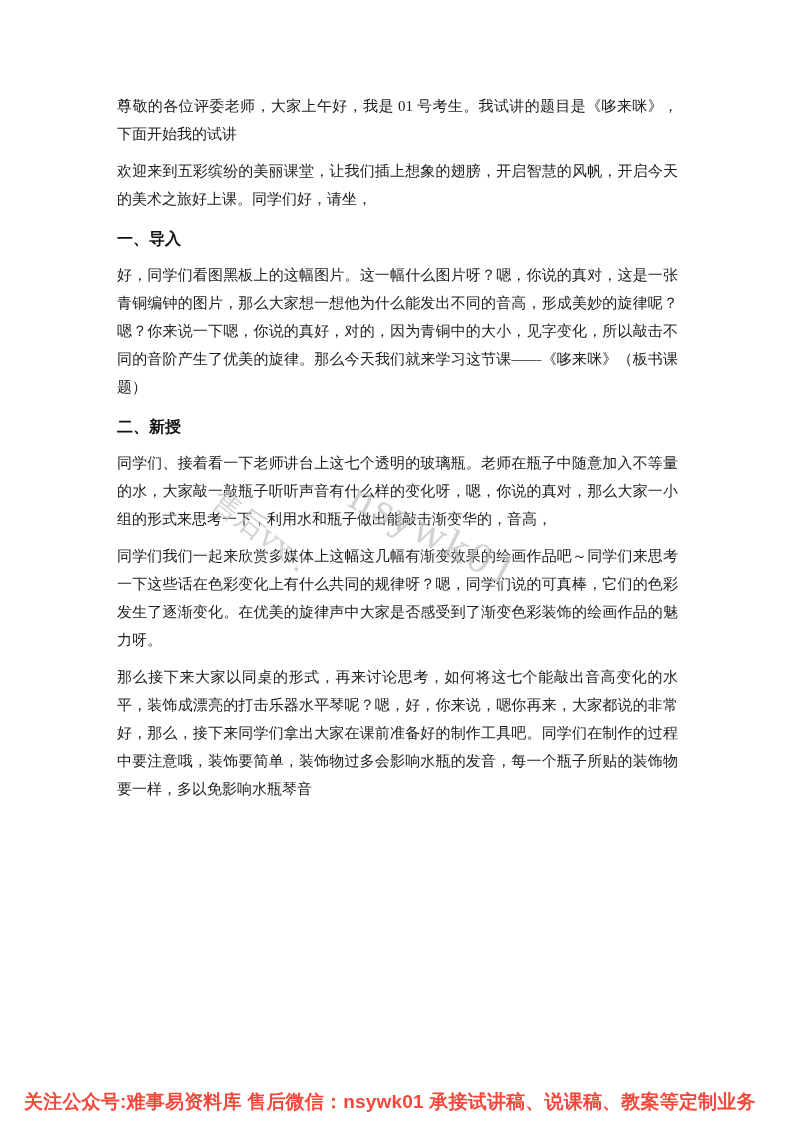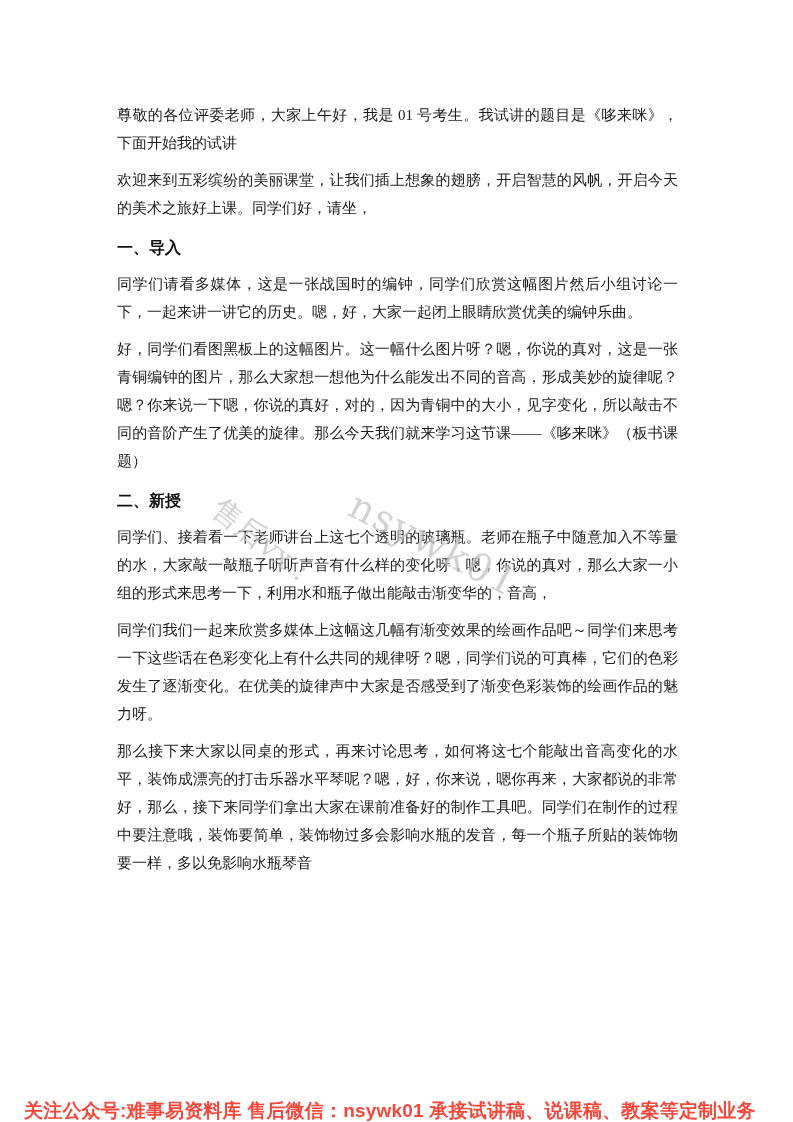--- a/index.html
+++ b/index.html
@@ -11,21 +11,20 @@
     width: 793px;
     height: 1122px;
     position: relative;
     overflow: hidden;
     font-family: "Liberation Serif", "DejaVu Serif", serif;
   }
   .page {
     position: absolute;
     inset: 0;
     background: #ffffff;
-    margin-top: 9px;
   }
   .content {
     position: absolute;
     left: 117px;
     top: 92px;
     width: 561px;
     color: #1c1c1c;
     font-size: 15px;
     line-height: 28px;
     text-align: justify;
@@ -81,21 +80,20 @@
 </head>
 <body>
 
 <div class="page">
 
   <div class="content">
     <p>尊敬的各位评委老师，大家上午好，我是 01 号考生。我试讲的题目是《哆来咪》，下面开始我的试讲</p>
     <p>欢迎来到五彩缤纷的美丽课堂，让我们插上想象的翅膀，开启智慧的风帆，开启今天的美术之旅好上课。同学们好，请坐，</p>
 
     <h2>一、导入</h2>
-    <p>同学们请看多媒体，这是一张战国时的编钟，同学们欣赏这幅图片然后小组讨论一下，一起来讲一讲它的历史。嗯，好，大家一起闭上眼睛欣赏优美的编钟乐曲。</p>
     <p>好，同学们看图黑板上的这幅图片。这一幅什么图片呀？嗯，你说的真对，这是一张青铜编钟的图片，那么大家想一想他为什么能发出不同的音高，形成美妙的旋律呢？嗯？你来说一下嗯，你说的真好，对的，因为青铜中的大小，见字变化，所以敲击不同的音阶产生了优美的旋律。那么今天我们就来学习这节课——《哆来咪》（板书课题）</p>
 
     <h2>二、新授</h2>
     <p>同学们、接着看一下老师讲台上这七个透明的玻璃瓶。老师在瓶子中随意加入不等量的水，大家敲一敲瓶子听听声音有什么样的变化呀，嗯，你说的真对，那么大家一小组的形式来思考一下，利用水和瓶子做出能敲击渐变华的，音高，</p>
     <p>同学们我们一起来欣赏多媒体上这幅这几幅有渐变效果的绘画作品吧～同学们来思考一下这些话在色彩变化上有什么共同的规律呀？嗯，同学们说的可真棒，它们的色彩发生了逐渐变化。在优美的旋律声中大家是否感受到了渐变色彩装饰的绘画作品的魅力呀。</p>
     <p>那么接下来大家以同桌的形式，再来讨论思考，如何将这七个能敲出音高变化的水平，装饰成漂亮的打击乐器水平琴呢？嗯，好，你来说，嗯你再来，大家都说的非常好，那么，接下来同学们拿出大家在课前准备好的制作工具吧。同学们在制作的过程中要注意哦，装饰要简单，装饰物过多会影响水瓶的发音，每一个瓶子所贴的装饰物要一样，多以免影响水瓶琴音</p>
   </div>
 
   <span class="watermark wm-1" style="color: rgb(195, 195, 195);">售后vx：</span>
   <span class="watermark wm-2" style="color: rgb(195, 195, 195);">nsywk01</span>

